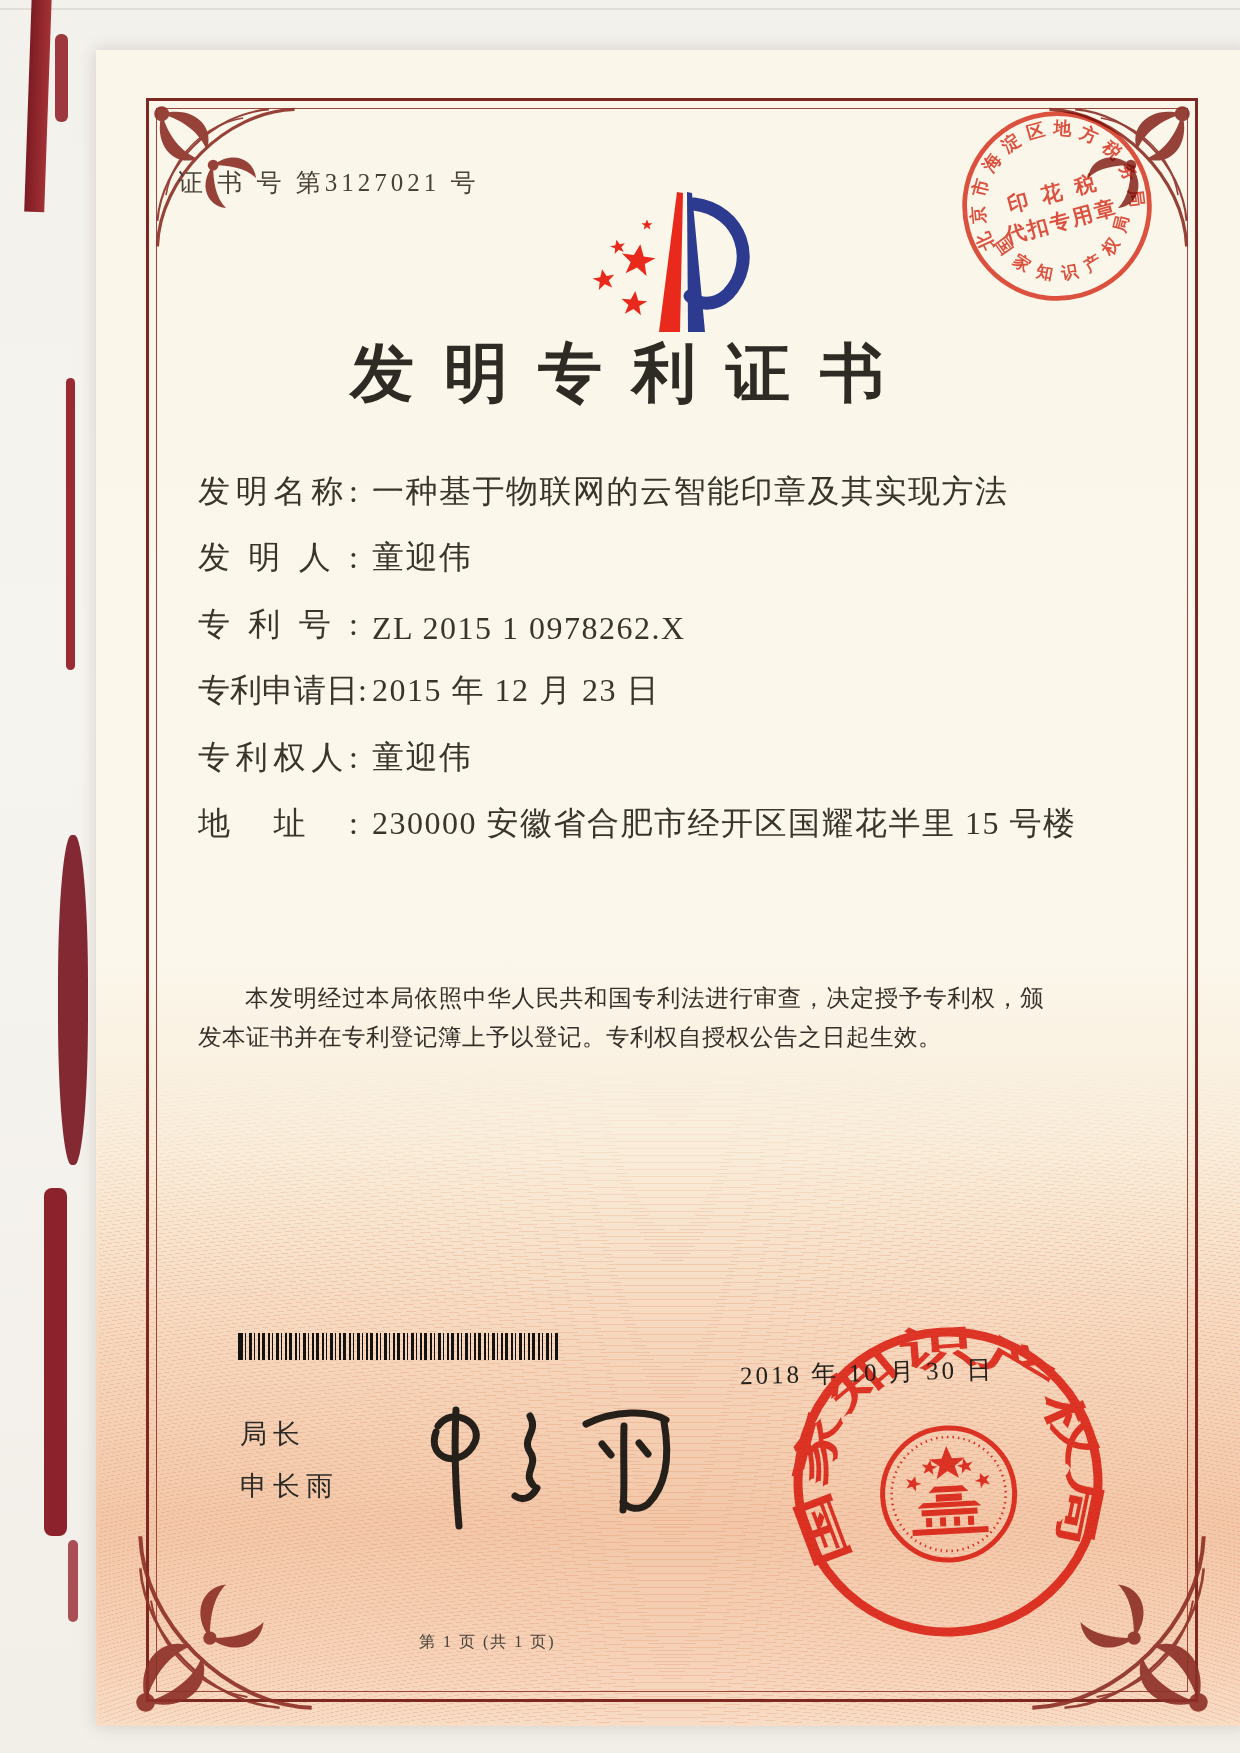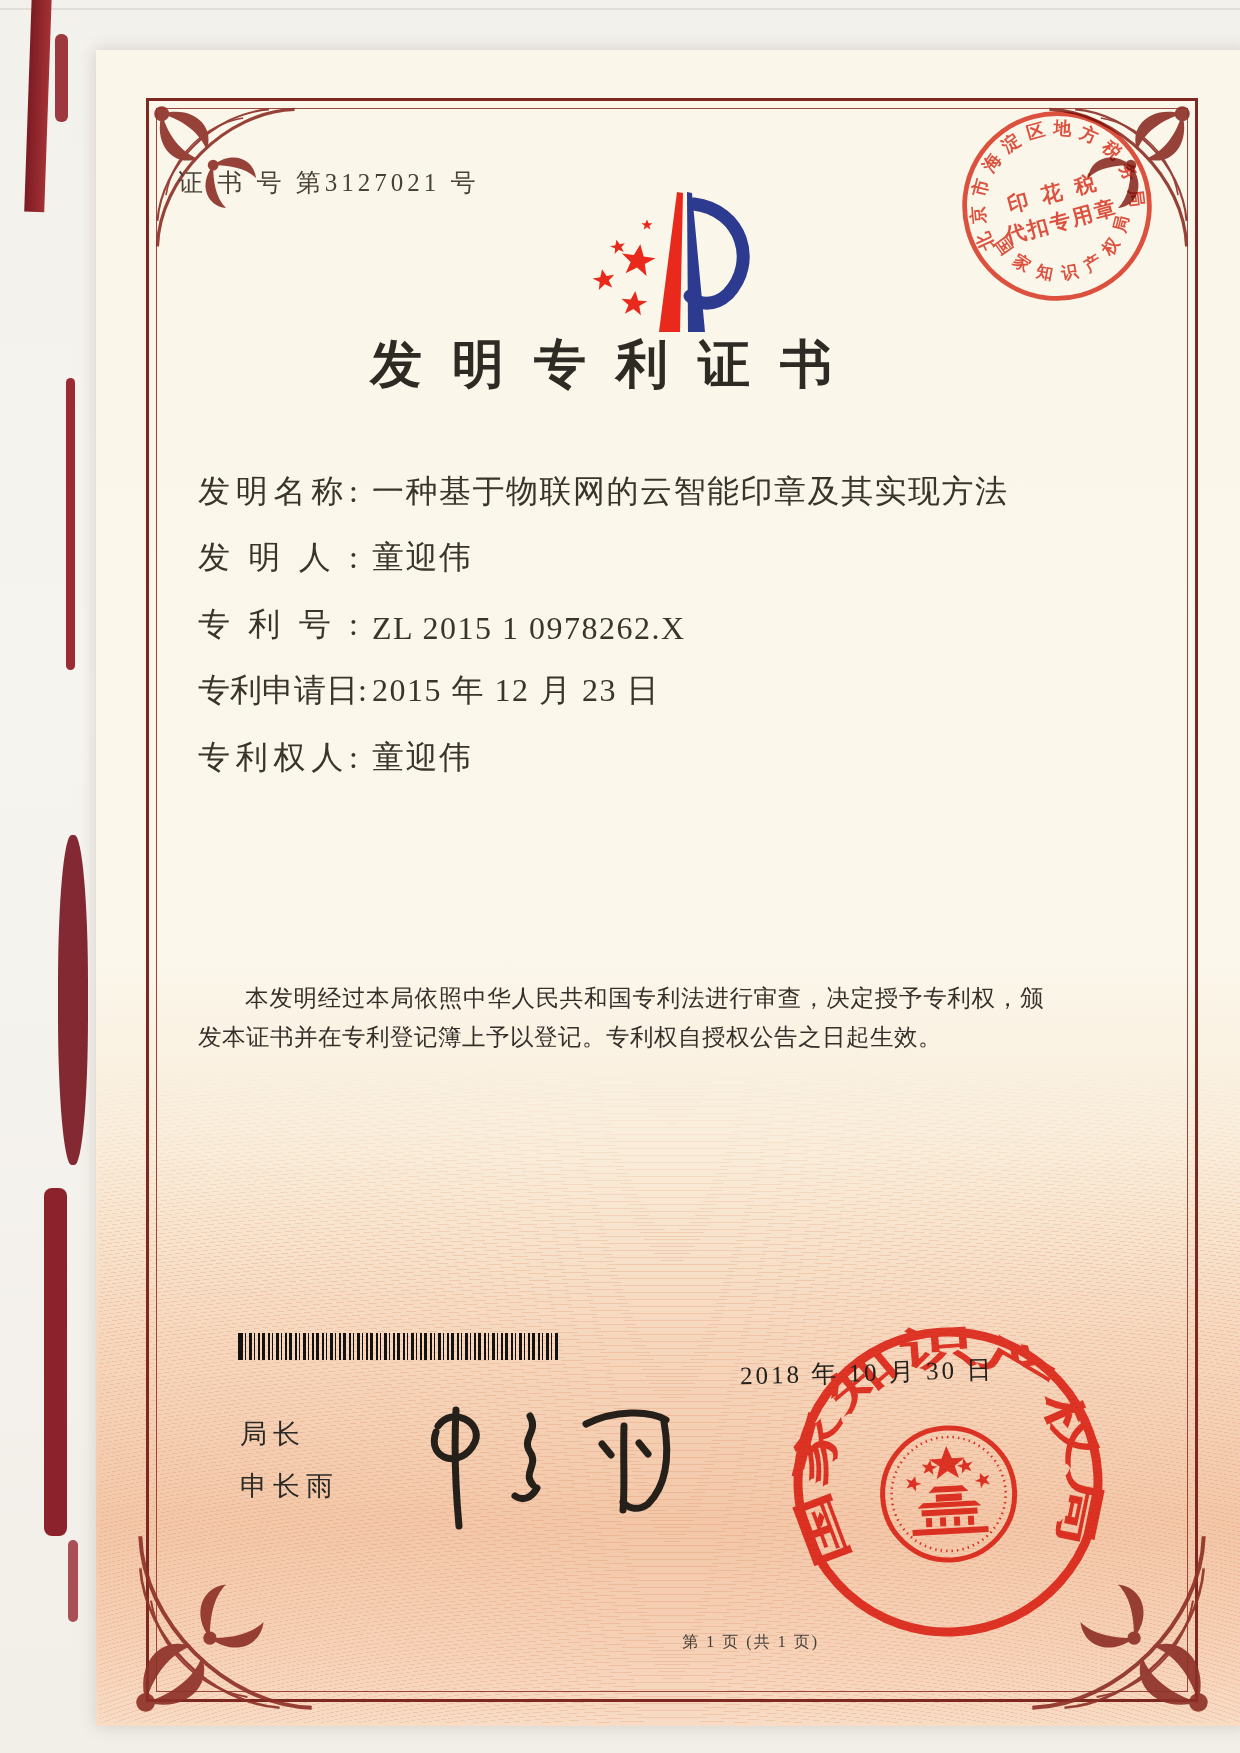--- a/index.html
+++ b/index.html
@@ -37,21 +37,21 @@
   .corner{position:absolute;width:150px;height:150px;opacity:.9;}
   .corner.tl{left:2px;top:2px;}
   .corner.tr{right:2px;top:2px;transform:rotate(90deg);}
   .corner.br{right:2px;bottom:2px;transform:rotate(180deg) scale(1.25);transform-origin:center;}
   .corner.bl{left:2px;bottom:2px;transform:rotate(270deg) scale(1.25);transform-origin:center;}
 
   
   .cert-no{position:absolute;left:82px;top:116px;font-size:25px;color:#4a4238;letter-spacing:4px;}
   .logo{position:absolute;left:494px;top:134px;width:175px;height:156px;}
   .stamp{position:absolute;left:856px;top:50px;width:210px;height:212px;opacity:.88;mix-blend-mode:multiply;}
-  .title{position:absolute;left:254px;top:280px;font-size:52px;font-weight:700;color:#2e2a24;letter-spacing:30px;white-space:nowrap;margin-left:20px;}
+  .title{position:absolute;left:254px;top:280px;font-size:64px;font-weight:700;color:#2e2a24;letter-spacing:30px;white-space:nowrap;}
 
   .row{position:absolute;left:102px;font-size:32px;color:#3a342b;white-space:nowrap;}
   .fl{display:inline-block;width:160px;text-align:justify;text-align-last:justify;vertical-align:bottom;}
   .fv{margin-left:14px;letter-spacing:1.5px;}
   .r1{top:420px;} .r2{top:486px;} .r3{top:553px;} .r4{top:619px;} .r5{top:686px;} .r6{top:752px;} .r7{top:819px;}
   .grant-left{letter-spacing:1px;}
   .grant-right{position:absolute;left:445px;top:0;letter-spacing:1px;white-space:nowrap;}
   .gl{letter-spacing:2px;}
 
   .paras{position:absolute;left:102px;top:929px;width:846px;font-size:23.5px;line-height:38.5px;
@@ -65,21 +65,21 @@
       #141210 8px 11px, transparent 11px 13px, #141210 13px 14px, transparent 14px 17px,
       #141210 17px 19px, transparent 19px 21px, #141210 21px 24px, transparent 24px 27px);}
 
   .director-role{position:absolute;left:144px;top:1366px;font-size:27px;color:#2c2a26;letter-spacing:6px;text-align:right;}
   .director-name{position:absolute;left:144px;top:1418px;font-size:27px;color:#2c2a26;letter-spacing:6px;}
   .signature{position:absolute;left:322px;top:1330px;width:260px;height:160px;}
 
   .seal{position:absolute;left:682px;top:1262px;width:340px;height:340px;opacity:.93;mix-blend-mode:multiply;}
   .seal-date{position:absolute;left:644px;top:1306px;font-size:25px;color:#23201c;letter-spacing:3px;transform:rotate(-1.5deg);white-space:nowrap;}
 
-  .footer{position:absolute;left:323px;top:1582px;width:400px;text-align:right;font-size:16px;color:#45413a;letter-spacing:2px;}
+  .footer{position:absolute;left:323px;top:1582px;width:400px;text-align:left;font-size:16px;color:#45413a;letter-spacing:2px;}
 </style>
 </head>
 <body>
 
 <div class="crease"></div>
 <div class="spine spine-a"></div>
 <div class="spine spine-b"></div>
 <div class="spine spine-c"></div>
 <div class="spine spine-d"></div>
 <div class="spine spine-e"></div>
@@ -176,20 +176,23 @@
     <span class="fl">发明人:</span><span class="fv">童迎伟</span>
   </div>
   <div class="row r3">
     <span class="fl">专利号:</span><span class="fv">ZL 2015 1 0978262.X</span>
   </div>
   <div class="row r4">
     <span class="fl">专利申请日:</span><span class="fv">2015 年 12 月 23 日</span>
   </div>
   <div class="row r5">
     <span class="fl">专利权人:</span><span class="fv">童迎伟</span>
+  </div>
+  <div class="row r6">
+    <span class="fl">地址:</span><span class="fv">230000  安徽省合肥市经开区国耀花半里 15 号楼</span>
   </div>
 
   <div class="paras">
     <p>本发明经过本局依照中华人民共和国专利法进行审查，决定授予专利权，颁发本证书并在专利登记簿上予以登记。专利权自授权公告之日起生效。</p>
   </div>
 
   <div class="barcode"></div>
 
   <div class="director-role">局长</div>
   <div class="director-name">申长雨</div>

